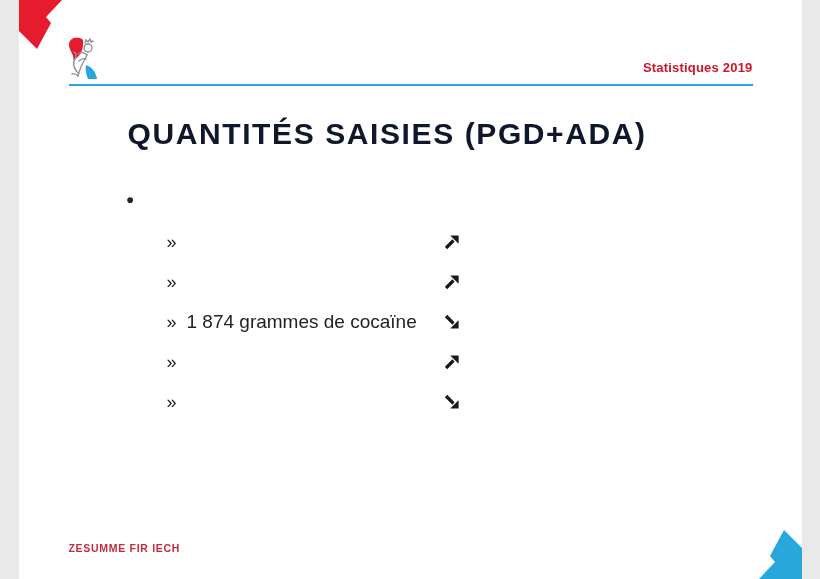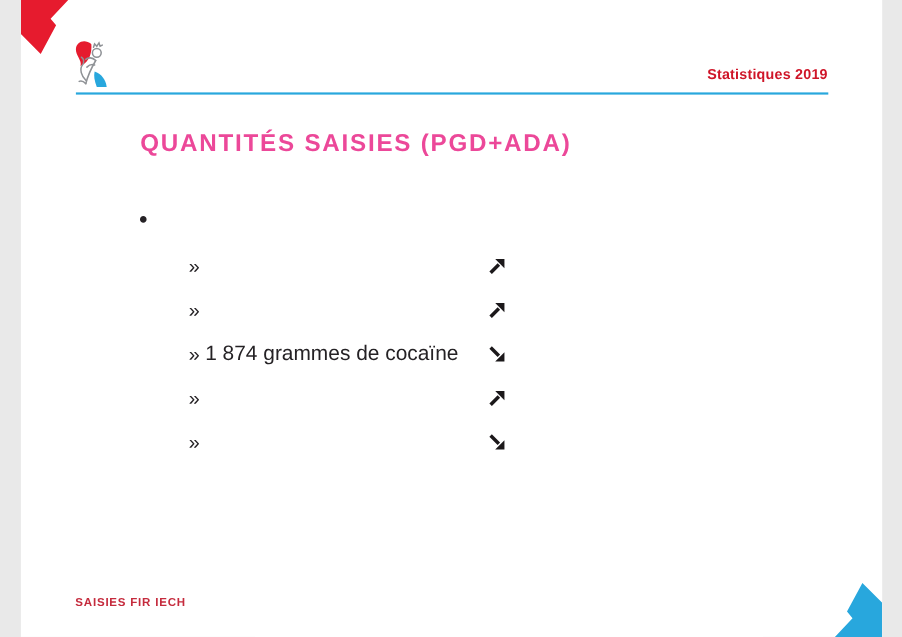--- a/index.html
+++ b/index.html
@@ -3,43 +3,42 @@
 <meta charset="utf-8">
 <style>
   html,body { margin:0; padding:0; background:#e9e9e9; }
   .slide {
     position:relative;
     width:783px; height:579px;
     background:#ffffff;
     font-family:"Liberation Sans", sans-serif;
     overflow:hidden;
     margin:0 auto;
-    text-align:center;
   }
   
   .corner { position:absolute; }
   .corner.tl { left:0; top:0; }
   .corner.br { right:0; bottom:0; }
   
   .logo { position:absolute; left:46px; top:36px; }
   
   .badge {
     position:absolute; top:60px; right:49px;
     font-size:13px; font-weight:bold; letter-spacing:0.2px;
     color:#cf1528;
   }
   .rule {
     position:absolute; left:50px; right:49px; top:84px;
     height:2px; background:#28a7dd;
   }
   
   .title {
     position:absolute; left:109px; top:117px;
-    font-size:22px; font-weight:800; letter-spacing:1.6px;
-    color:#ec4899;
+    font-size:30px; font-weight:800; letter-spacing:1.6px;
+    color:#0f172a;
   }
   
   .tendance {
     position:absolute; left:108px; top:189px;
     display:flex; align-items:center;
     font-size:20px; font-weight:600; color:#252225;
   }
   .tendance .bullet { font-size:21px; margin-right:13px; line-height:1; }
   
   .trend-list { position:absolute; left:148px; top:222px; width:295px; }
@@ -138,19 +137,19 @@
       <span class="marker">»</span>
       <span class="trend-icon down">
         <svg width="20" height="20" viewBox="0 0 20 20">
           <line x1="4" y1="16" x2="11.5" y2="8.5" stroke="#1b181a" stroke-width="3.2"></line>
           <polygon points="8.2,3.4 16.6,3.4 16.6,11.8" fill="#1b181a"></polygon>
         </svg>
       </span>
     </div>
   </div>
 
-  <div class="slogan">SAISIES FIR IECH</div>
+  <div class="slogan">ZESUMME FIR IECH</div>
 
   <svg class="corner br" width="50" height="55" viewBox="0 0 50 55">
     <polygon points="50,55 7,55 23,38 18,32 32,6 50,24" fill="#28a7dd"></polygon>
   </svg>
 
 </div>
 
 </body></html>

